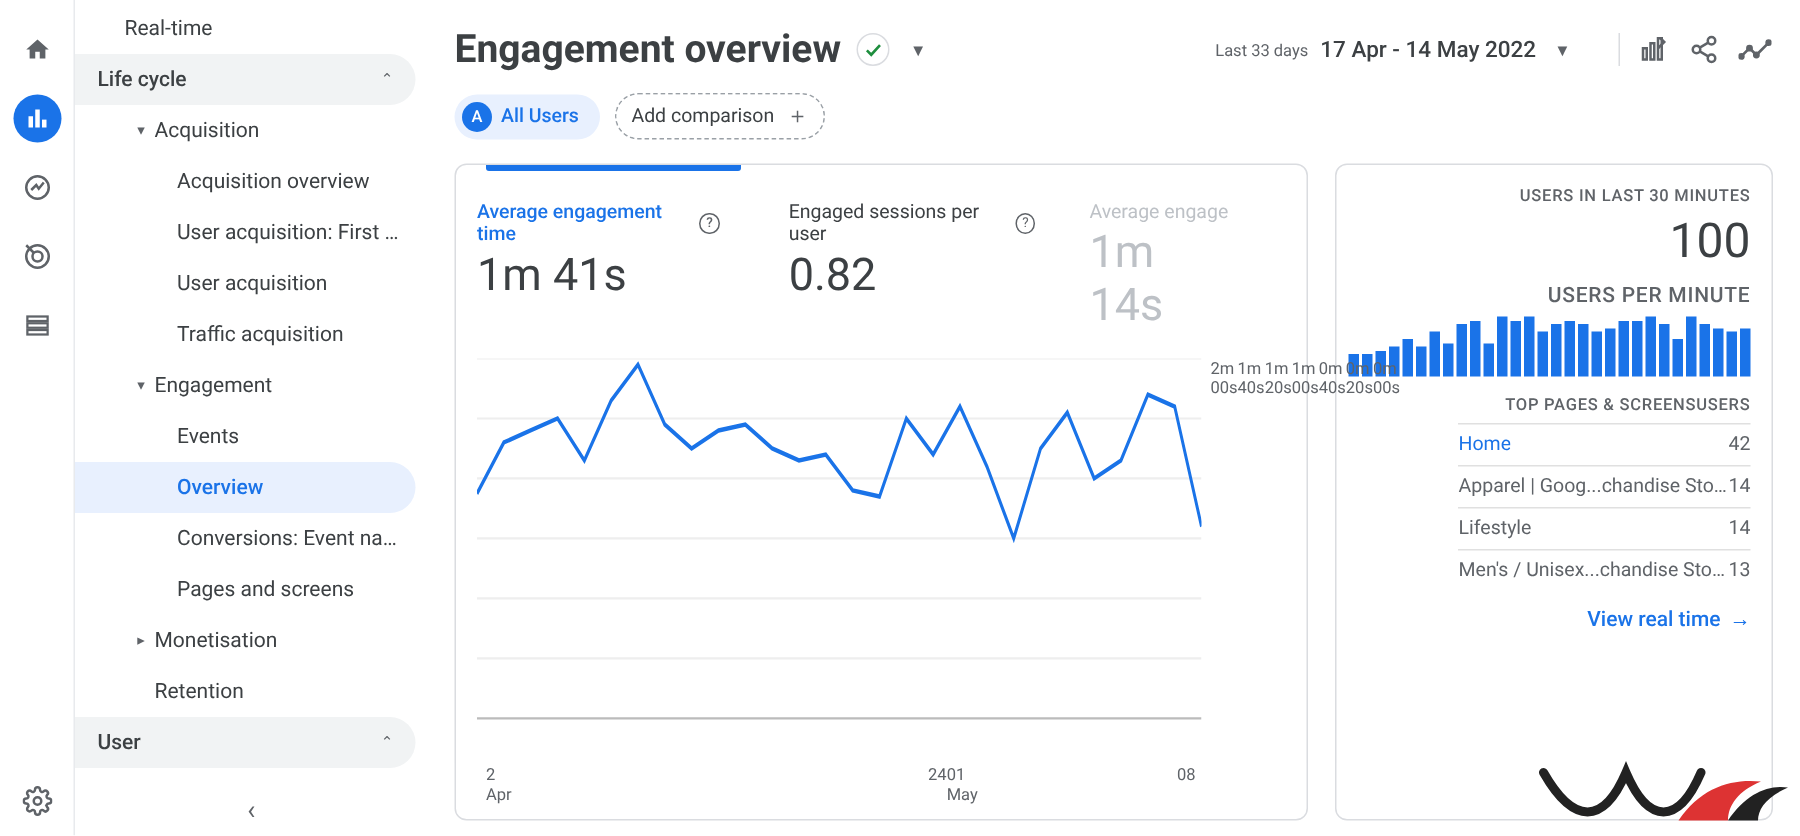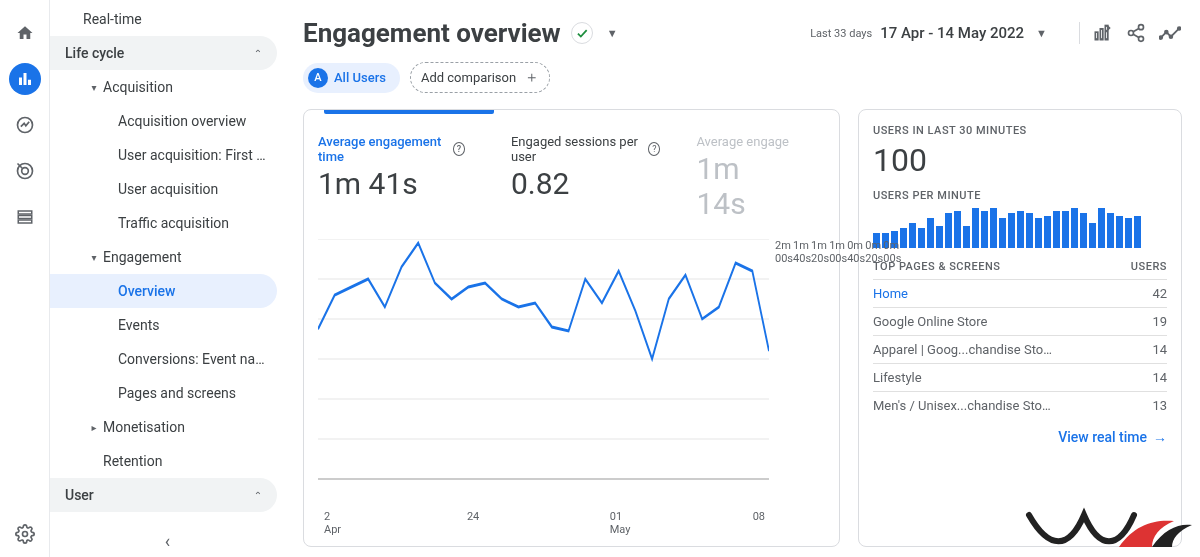--- a/index.html
+++ b/index.html
@@ -156,21 +156,21 @@
 
   .cards-row { display:flex; gap:18px; flex:1; min-height:0; }
   .card {
     background:#fff;
     border:1px solid #dadce0;
     border-radius:8px;
     padding:14px 14px 10px 14px;
     display:flex; flex-direction:column;
   }
   .card.big { flex:1; min-width:0; position:relative; }
-  .card.small { width:324px; flex-shrink:0; }
+  .card.small { width:292px; flex-shrink:0;align-items:flex-end; }
 
   .tab-indicator {
     position:absolute;
     top:0; left:20px;
     width:170px; height:4px;
     background:#1a73e8;
     border-radius:0 0 2px 2px;
   }
 
   .metrics-row { display:flex; padding-top:10px; }
@@ -197,21 +197,21 @@
     display:flex; flex-direction:row; justify-content:space-between;
     font-size:11px; color:#5f6368; text-align:left; padding-left:6px;
     padding-bottom:20px;
   }
   .x-axis { display:flex; padding:4px 60px 0 6px; font-size:11px; color:#5f6368;}
   .x-tick { display:flex; flex-direction:column; line-height:1.2; }
 
   
   .rt-header { font-size:11px; letter-spacing:.5px; color:#5f6368; font-weight:500; }
   .rt-big { font-size:32px; font-weight:400; margin:4px 0 10px;}
-  .rt-sub { font-size:11px; letter-spacing:.5px; color:#5f6368; font-weight:500; margin-bottom:6px;}
+  .rt-sub { font-size:14px; letter-spacing:.5px; color:#5f6368; font-weight:500; margin-bottom:6px;}
   .bars {
     display:flex; align-items:flex-end; gap:2px; height:40px; margin-bottom:12px;
   }
   .bars .bar { width:7px; background:#1a73e8; }
   .rt-table-head {
     display:flex; justify-content:space-between;
     font-size:11px; letter-spacing:.5px; color:#5f6368; font-weight:500;
     border-bottom: 0;
     padding-bottom:6px;
   }
@@ -315,27 +315,27 @@
         <span class="label">User acquisition</span>
       </div>
       <div class="nav-item lvl3">
         <span class="caret"></span>
         <span class="label">Traffic acquisition</span>
       </div>
       <div class="nav-item lvl2">
         <span class="caret">▾</span>
         <span class="label">Engagement</span>
       </div>
+      <div class="nav-item lvl3">
+        <span class="caret"></span>
+        <span class="label">Events</span>
+      </div>
       <div class="nav-item lvl3 selected">
         <span class="caret"></span>
         <span class="label">Overview</span>
-      </div>
-      <div class="nav-item lvl3">
-        <span class="caret"></span>
-        <span class="label">Events</span>
       </div>
       <div class="nav-item lvl3">
         <span class="caret"></span>
         <span class="label">Conversions: Event name</span>
       </div>
       <div class="nav-item lvl3">
         <span class="caret"></span>
         <span class="label">Pages and screens</span>
       </div>
       <div class="nav-item lvl2">
@@ -447,21 +447,21 @@
               <div>0m 40s</div>
               <div>0m 20s</div>
               <div>0m 00s</div>
             </div>
         </div>
         <div class="x-axis" id="x-axis">
             <div class="x-tick" style="flex: 1 1 0%;">
               <span>2</span>
               <span>Apr</span>
             </div>
-            <div class="x-tick" style="flex: 1 1 0%;">
+            <div class="x-tick" style="flex: 1 1 0%; text-align: right;">
               <span>24</span>
               <span></span>
             </div>
             <div class="x-tick" style="flex: 1 1 0%;">
               <span>01</span>
               <span>May</span>
             </div>
             <div class="x-tick" style="flex: 0 1 0%;">
               <span>08</span>
               <span></span>
@@ -508,24 +508,20 @@
         <div class="rt-table-head">
           <span>TOP PAGES &amp; SCREENS</span>
           <span>USERS</span>
         </div>
         <div id="rt-rows">
             <div class="rt-row">
               <span class="page link">Home</span>
               <span class="num">42</span>
             </div>
             <div class="rt-row">
-              <span class="page">Google Online Store</span>
-              <span class="num">19</span>
-            </div>
-            <div class="rt-row">
               <span class="page">Apparel | Goog...chandise Store</span>
               <span class="num">14</span>
             </div>
             <div class="rt-row">
               <span class="page">Lifestyle</span>
               <span class="num">14</span>
             </div>
             <div class="rt-row">
               <span class="page">Men's / Unisex...chandise Store</span>
               <span class="num">13</span>

